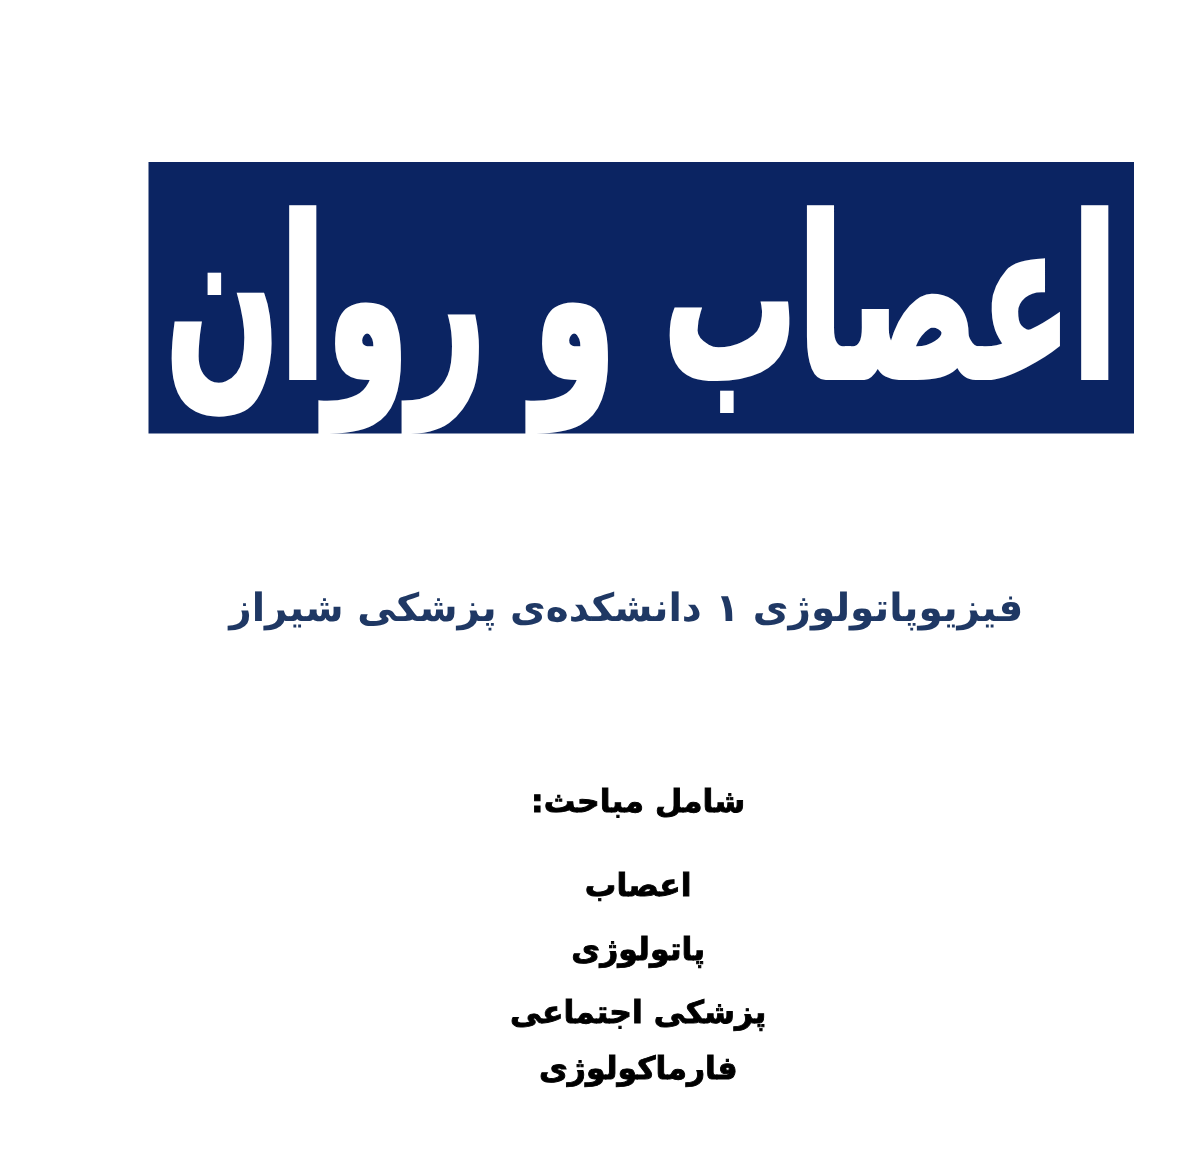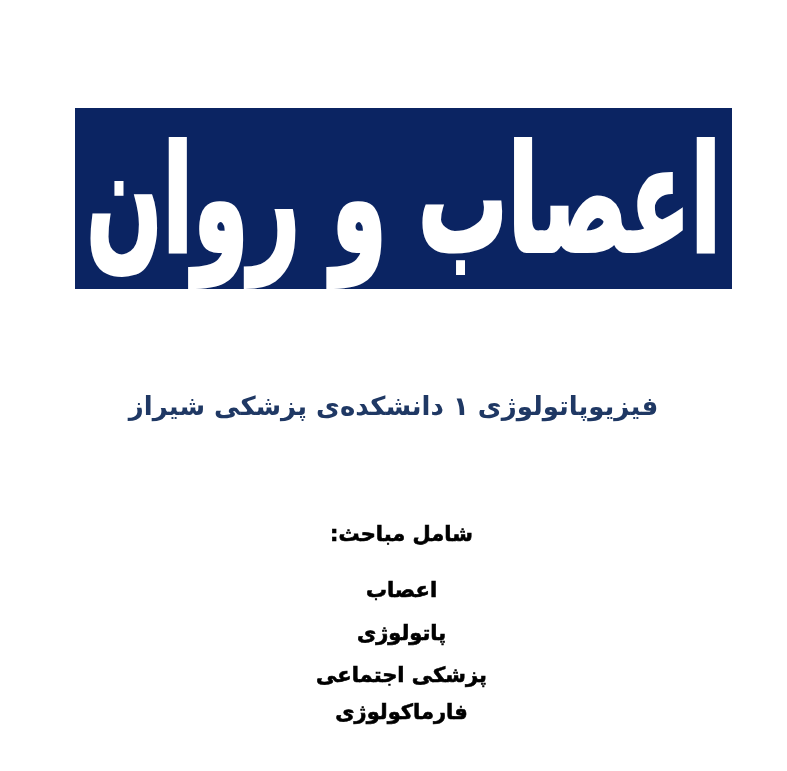--- a/index.html
+++ b/index.html
@@ -11,20 +11,21 @@
     width: 787px;
     height: 771px;
     position: relative;
     overflow: hidden;
     font-family: "DejaVu Sans", sans-serif;
   }
   .page {
     position: absolute;
     inset: 0;
     background: #ffffff;
+    margin-left: 24px;
   }
   
   .banner {
     position: absolute;
     left: 75px;
     top: 108px;
     width: 657px;
     height: 181px;
     background: #0b2462;
     display: flex;

